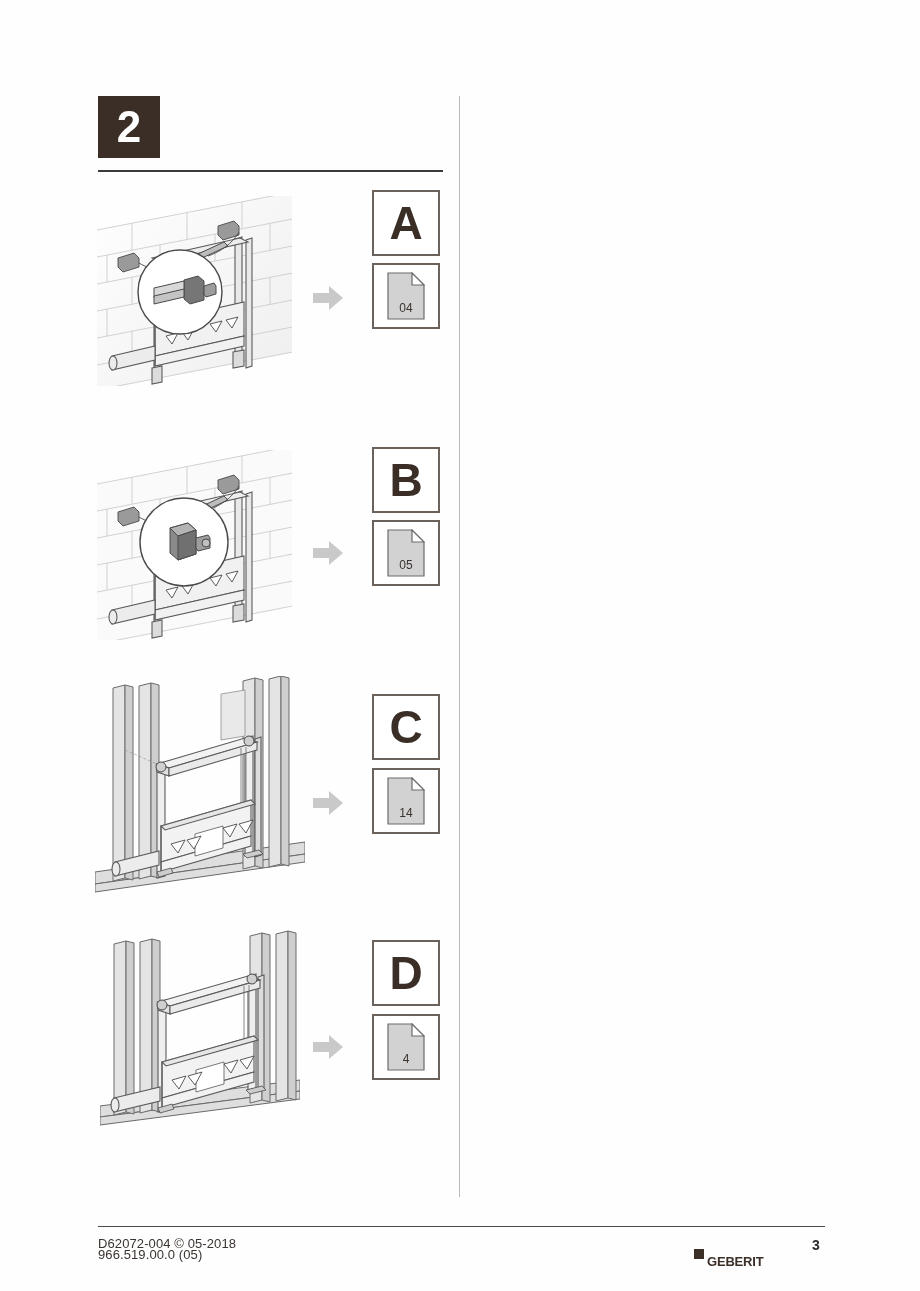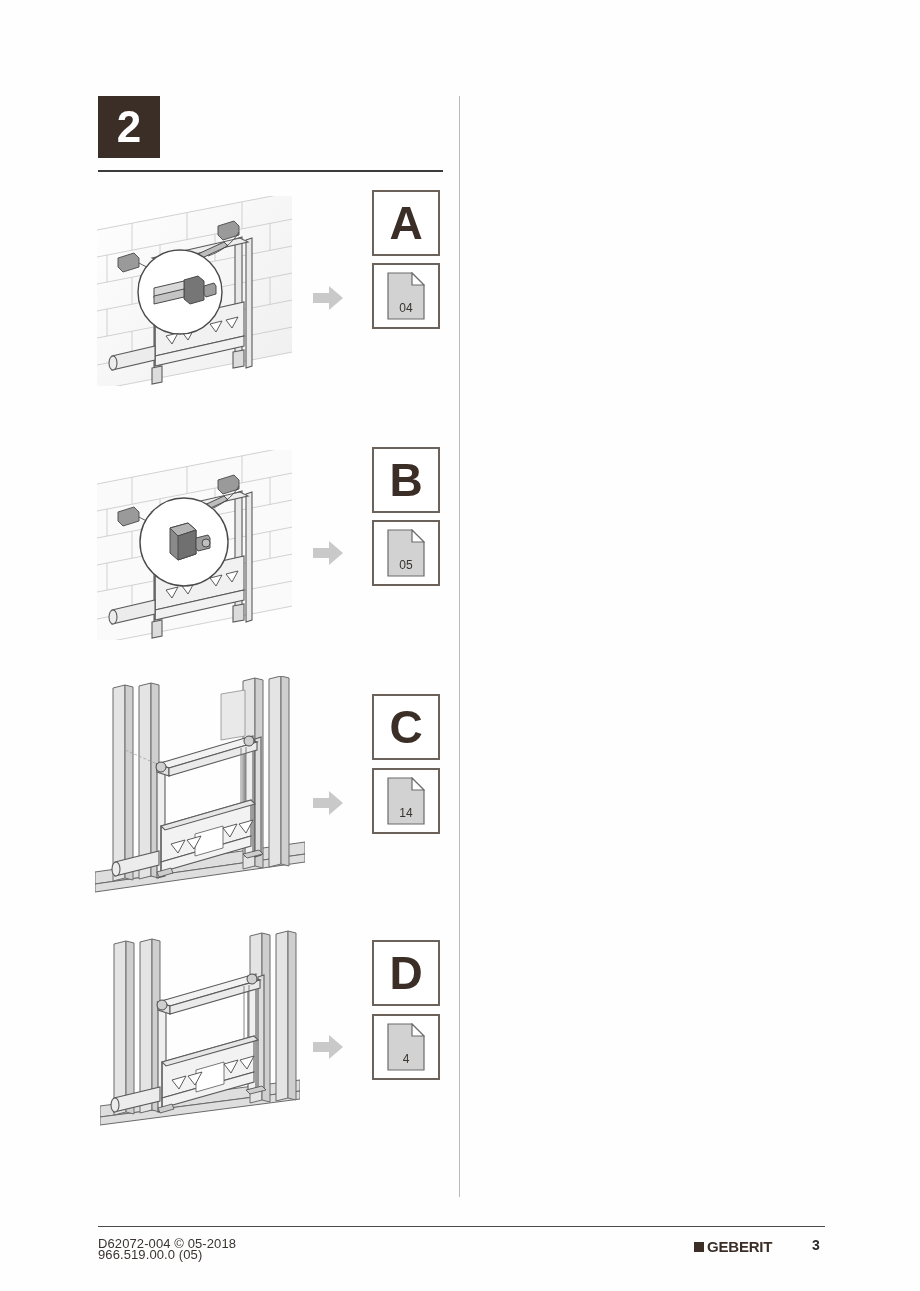--- a/index.html
+++ b/index.html
@@ -133,25 +133,26 @@
     align-items: center;
     gap: 3px;
   }
   .brand-mark {
     width: 10px;
     height: 10px;
     background: #3a2e27;
     display: block;
   }
   .brand-name {
-    font-size: 15px;
+    font-size: 13px;
     font-weight: bold;
     color: #3a2e27;
     letter-spacing: -0.2px;
     font-family: "Liberation Sans", sans-serif;
+    margin-top: 16px;
   }
   .page-no {
     position: absolute;
     left: 812px;
     top: 1237px;
     font-size: 14px;
     font-weight: bold;
     color: #2b2b2b;
   }
 </style>

